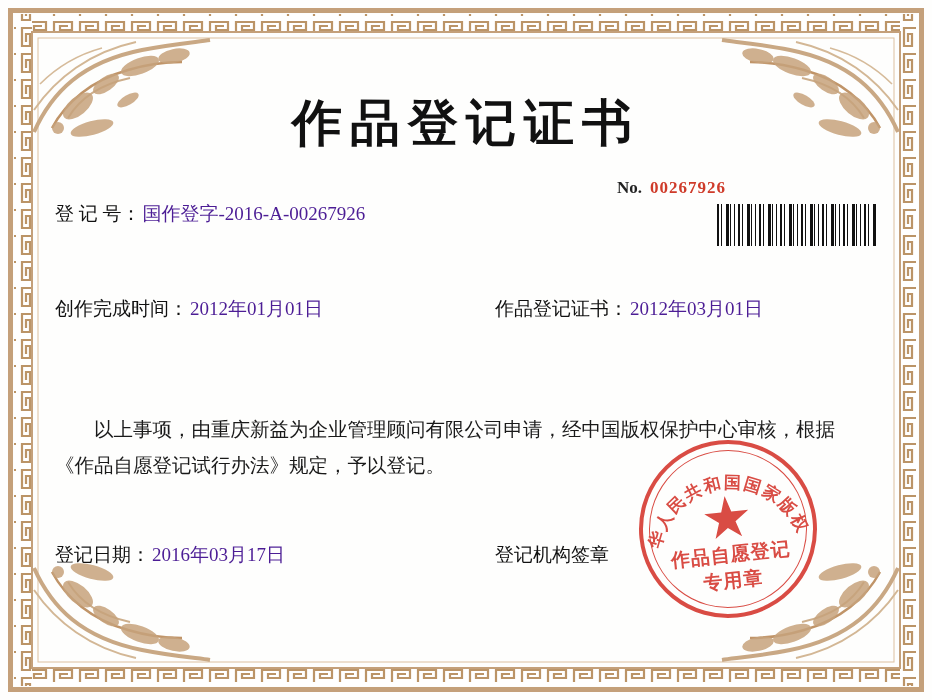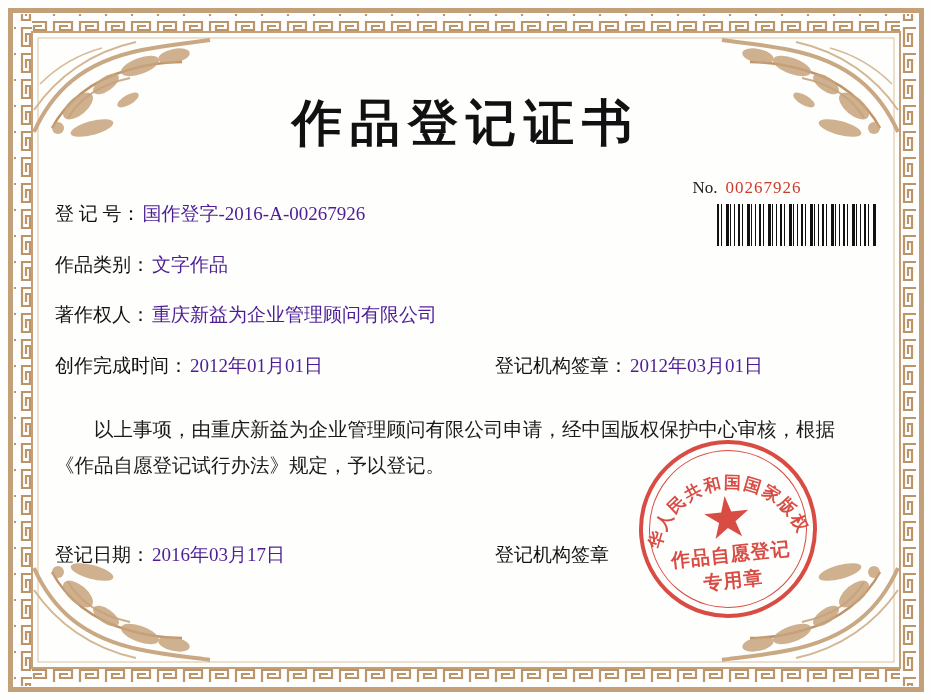--- a/index.html
+++ b/index.html
@@ -59,22 +59,23 @@
     font-weight: bold;
     color: #111;
     margin-top: 30px;
     font-family: Liberation Sans, sans-serif;
   }
 
   .no-row {
     position: absolute;
     right: 0px;
     top: 118px;
-    text-align: center;
+    text-align: left;
     width: 260px;
+    font-weight: bold;
   }
   .no-label {
     display: inline-block;
     font-size: 17px;
     color: #222;
     vertical-align: middle;
   }
   .no-value {
     display: inline-block;
     font-size: 17px;
@@ -309,40 +310,32 @@
     <div class="fields">
 
       <div class="row">
         <div class="cell left">
           <span class="flabel">登 记 号：</span>
           <span class="fvalue">国作登字-2016-A-00267926</span>
         </div>
       </div>
 
       <div class="row">
-        <div class="cell right">
-          <span class="flabel">作品类别：</span>
-          <span class="fvalue">文字作品</span>
-        </div>
       </div>
 
       <div class="row">
-        <div class="cell right">
-          <span class="flabel">著作权人：</span>
-          <span class="fvalue">重庆新益为企业管理顾问有限公司</span>
-        </div>
       </div>
 
       <div class="row">
         <div class="cell left">
           <span class="flabel">创作完成时间：</span>
           <span class="fvalue">2012年01月01日</span>
         </div>
         <div class="cell right">
-          <span class="flabel">登记机构签章：</span>
+          <span class="flabel">作品登记证书：</span>
           <span class="fvalue">2012年03月01日</span>
         </div>
       </div>
     </div>
 
     <div class="body-text">
       <p class="indent">以上事项，由重庆新益为企业管理顾问有限公司申请，经中国版权保护中心审核，根据</p>
       <p>《作品自愿登记试行办法》规定，予以登记。</p>
     </div>
 

